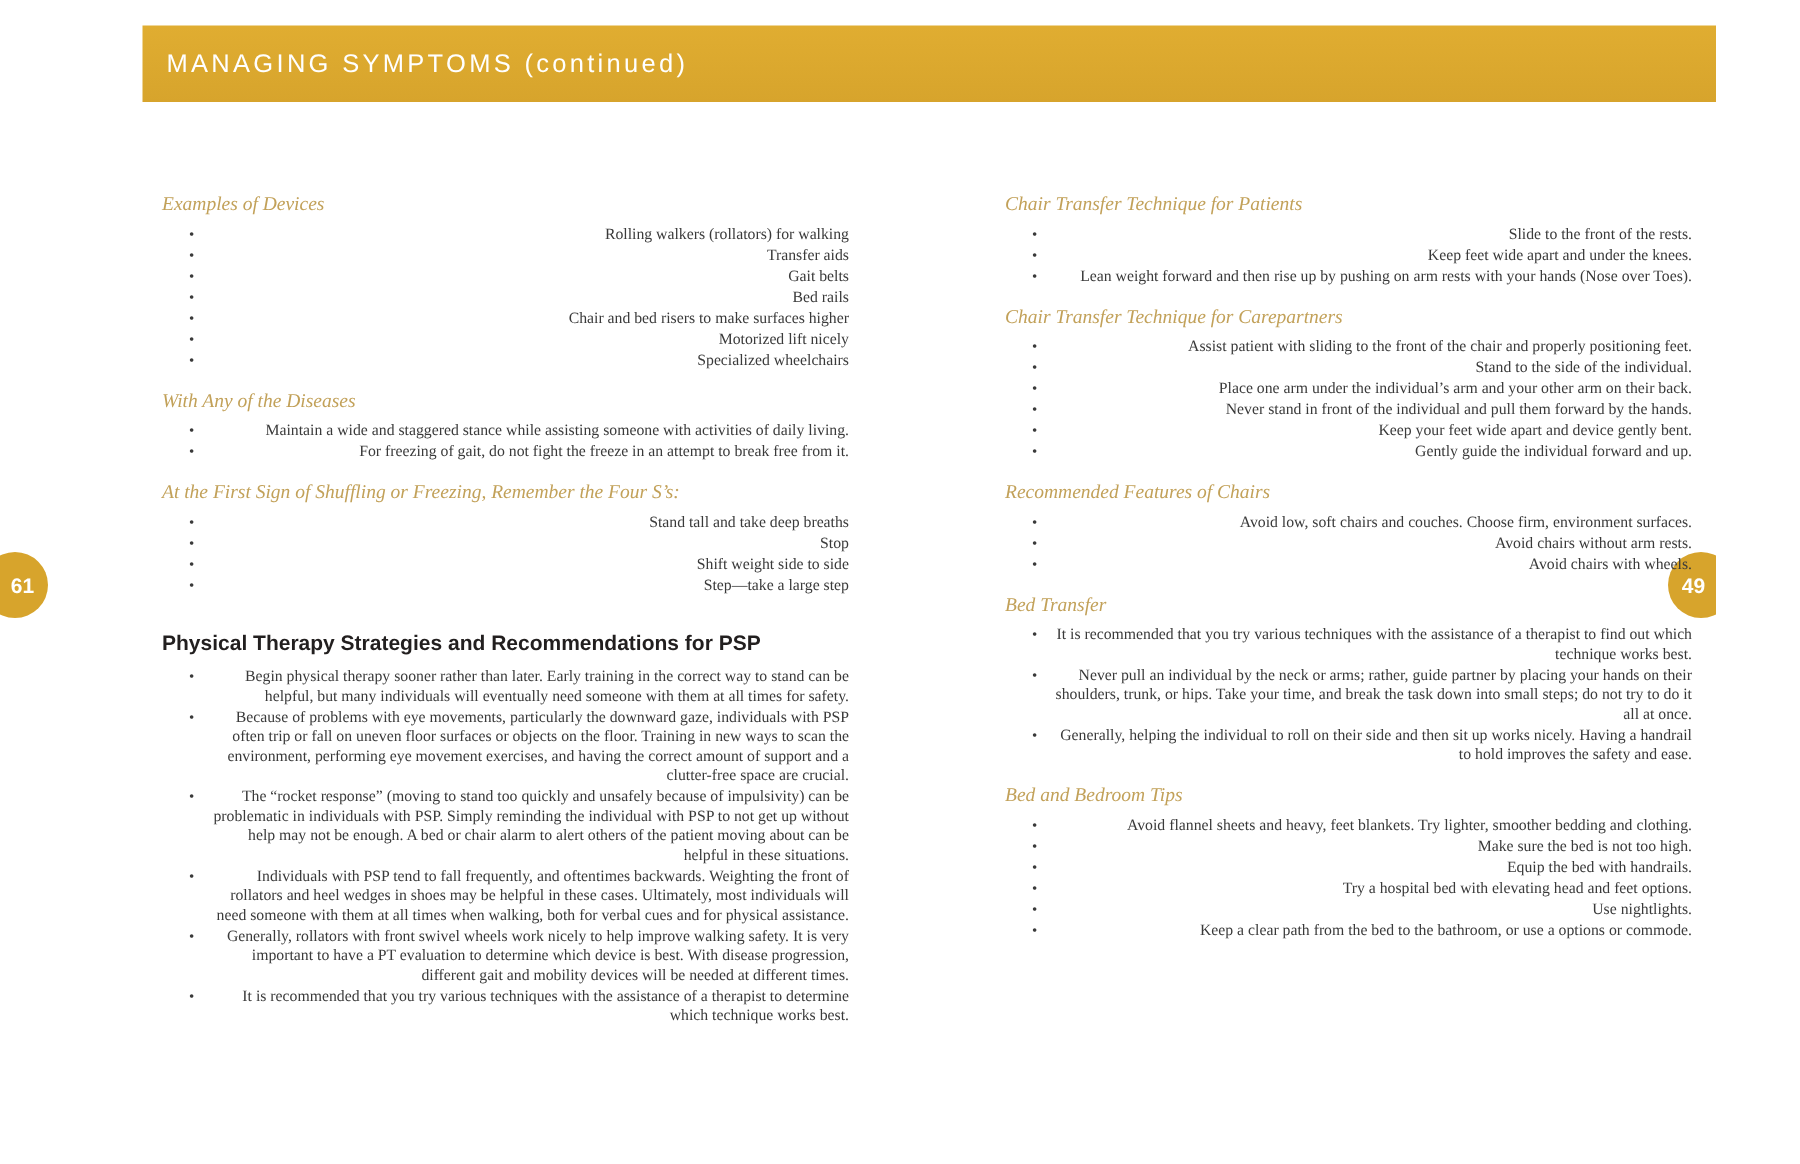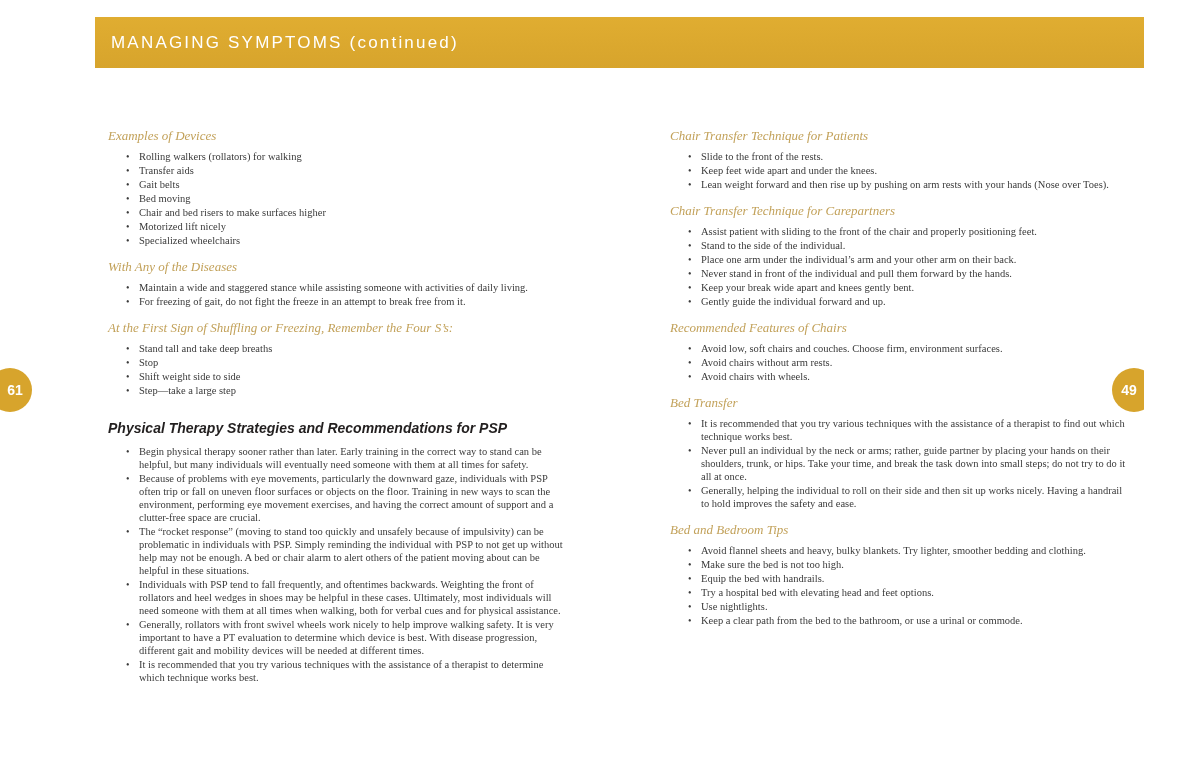--- a/index.html
+++ b/index.html
@@ -49,33 +49,32 @@
     color:var(--heading-gold,#c2a159);
     font-size:13px; line-height:15px;
     margin:12px 0 7px 0;
   }
   .heading-main {
     font-family:"Liberation Sans", sans-serif;
     font-weight:bold;
     color:var(--heading-dark,#221f1f);
     font-size:14px; line-height:18px;
     margin:22px 0 8px 0;
-    font-style:italic;
   }
   .section:first-child .heading-sub { margin-top:0; }
   
   .bullets { list-style:none; margin:0; padding:0 0 0 18px; }
   .bullets li {
     position:relative;
     padding-left:13px;
     font-size:10.5px;
     line-height:13px;
     color:var(--body-text,#3a3a3a);
     margin-bottom:1px;
-    text-align:left;
+    text-align:right;
   }
   .bullets li::before {
     content:"\2022";
     position:absolute; left:0; top:0;
     font-size:10px;
     color:var(--body-text,#3a3a3a);
   }
 </style>
 </head>
 <body>
@@ -94,21 +93,21 @@
     <span>49</span>
   </div>
 
   <div class="column column-left">
       <section class="section">
         <h2 class="heading-sub">Examples of Devices</h2>
         <ul class="bullets">
           <li>Rolling walkers (rollators) for walking</li>
           <li>Transfer aids</li>
           <li>Gait belts</li>
-          <li>Bed moving</li>
+          <li>Bed rails</li>
           <li>Chair and bed risers to make surfaces higher</li>
           <li>Motorized lift nicely</li>
           <li>Specialized wheelchairs</li>
         </ul>
       </section>
       <section class="section">
         <h2 class="heading-sub">With Any of the Diseases</h2>
         <ul class="bullets">
           <li>Maintain a wide and staggered stance while assisting someone with activities of daily living.</li>
           <li>For freezing of gait, do not fight the freeze in an attempt to break free from it.</li>
@@ -144,21 +143,21 @@
           <li>Lean weight forward and then rise up by pushing on arm rests with your hands (Nose over Toes).</li>
         </ul>
       </section>
       <section class="section">
         <h2 class="heading-sub">Chair Transfer Technique for Carepartners</h2>
         <ul class="bullets">
           <li>Assist patient with sliding to the front of the chair and properly positioning feet.</li>
           <li>Stand to the side of the individual.</li>
           <li>Place one arm under the individual’s arm and your other arm on their back.</li>
           <li>Never stand in front of the individual and pull them forward by the hands.</li>
-          <li>Keep your break wide apart and knees gently bent.</li>
+          <li>Keep your feet wide apart and device gently bent.</li>
           <li>Gently guide the individual forward and up.</li>
         </ul>
       </section>
       <section class="section">
         <h2 class="heading-sub">Recommended Features of Chairs</h2>
         <ul class="bullets">
           <li>Avoid low, soft chairs and couches. Choose firm, environment surfaces.</li>
           <li>Avoid chairs without arm rests.</li>
           <li>Avoid chairs with wheels.</li>
         </ul>
@@ -167,23 +166,23 @@
         <h2 class="heading-sub">Bed Transfer</h2>
         <ul class="bullets">
           <li>It is recommended that you try various techniques with the assistance of a therapist to find out which technique works best.</li>
           <li>Never pull an individual by the neck or arms; rather, guide partner by placing your hands on their shoulders, trunk, or hips. Take your time, and break the task down into small steps; do not try to do it all at once.</li>
           <li>Generally, helping the individual to roll on their side and then sit up works nicely. Having a handrail to hold improves the safety and ease.</li>
         </ul>
       </section>
       <section class="section">
         <h2 class="heading-sub">Bed and Bedroom Tips</h2>
         <ul class="bullets">
-          <li>Avoid flannel sheets and heavy, bulky blankets. Try lighter, smoother bedding and clothing.</li>
+          <li>Avoid flannel sheets and heavy, feet blankets. Try lighter, smoother bedding and clothing.</li>
           <li>Make sure the bed is not too high.</li>
           <li>Equip the bed with handrails.</li>
           <li>Try a hospital bed with elevating head and feet options.</li>
           <li>Use nightlights.</li>
-          <li>Keep a clear path from the bed to the bathroom, or use a urinal or commode.</li>
+          <li>Keep a clear path from the bed to the bathroom, or use a options or commode.</li>
         </ul>
       </section>
     </div>
 
 </div>
 
 </body></html>

